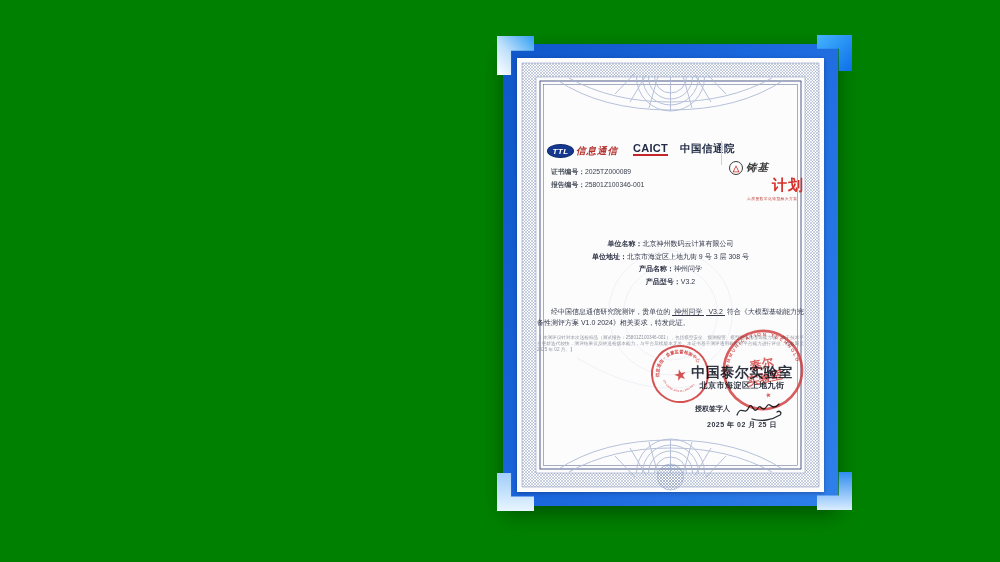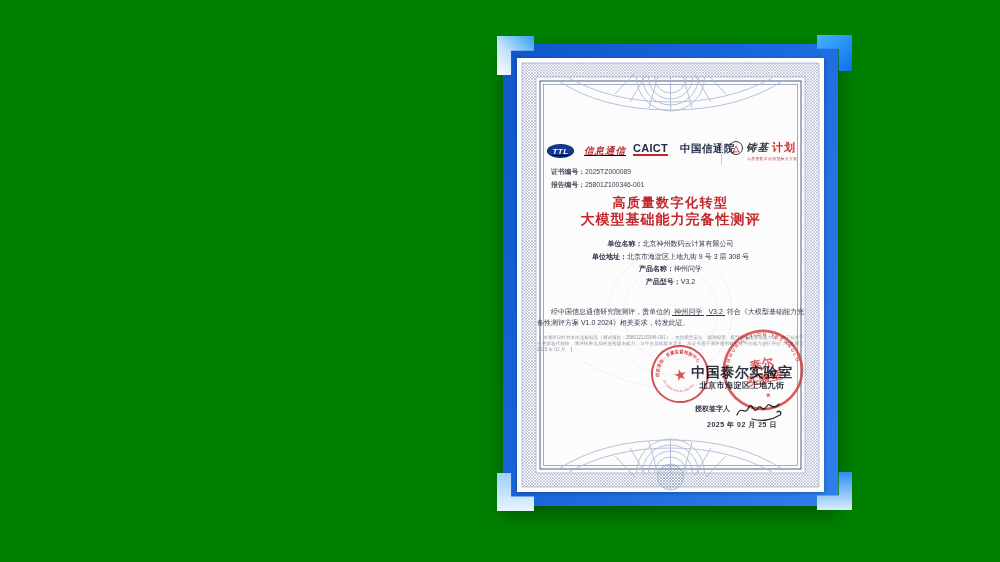--- a/index.html
+++ b/index.html
@@ -26,38 +26,38 @@
     background:linear-gradient(to bottom,#2f8df0,#d9ecff); }
 
   
   .paper { position:absolute; left:14px; top:14px; width:307px; height:434px;
            background:#fcfcfd; box-shadow:0 1px 4px rgba(0,0,30,.3); overflow:hidden; }
   .guilloche { position:absolute; left:0; top:0; z-index:1; }
   .content { position:absolute; left:0; top:0; width:100%; height:100%; z-index:4; }
 
   
   .logo-row { position:absolute; left:0; top:80px; width:100%; height:32px; }
-  .logo-tel { position:absolute; left:30px; top:6px; display:flex; align-items:center; gap:10px;text-decoration:underline; }
+  .logo-tel { position:absolute; left:30px; top:6px; display:flex; align-items:center; gap:2px; }
   .tel-ellipse { width:27px; height:14px; border-radius:50%; background:#16388e; color:#fff;
                  font-size:8px; font-weight:bold; font-style:italic; display:flex;
                  align-items:center; justify-content:center; letter-spacing:.5px;
                  border:1px solid #0d2a70; }
   .tel-cn { color:#b5322e; font-weight:bold; font-style:italic; font-size:9.5px; letter-spacing:1px; }
   .logo-caict { position:absolute; left:116px; top:4px; display:flex; align-items:center; gap:12px; }
   .caict-latin { color:#222c46; font-weight:800; font-size:11px; letter-spacing:.3px;
                  border-bottom:2px solid #c3272b; line-height:12px; }
   .caict-cn { color:#222c46; font-weight:800; font-size:10.5px; letter-spacing:.5px; }
   .logo-divider { position:absolute; left:204px; top:3px; width:1px; height:24px; background:#c9ced8; }
   .logo-zhuji { position:absolute; left:212px; top:2px; width:86px; }
   .zhuji-top { display:flex; align-items:center; gap:3px; }
   .zhuji-icon { width:14px; height:14px; border:1.4px solid #3a3a3a; border-radius:50%;
                 color:#d5302a; font-size:8.5px; font-weight:bold; display:flex;
                 align-items:center; justify-content:center; }
   .zhuji-dark { color:#3a3a3a; font-weight:800; font-size:10.5px; letter-spacing:1px;font-style:italic; }
-  .zhuji-red  { color:#d5302a; font-weight:800; font-size:11px; letter-spacing:1px; }
+  .zhuji-red  { color:#d5302a; font-weight:800; font-size:15px; letter-spacing:1px;margin-top:36px; }
   .zhuji-tag  { margin-top:1px; margin-left:18px; color:#c3453f; font-size:3.8px; letter-spacing:.4px; }
 
   
   .meta { position:absolute; left:34px; top:107px; font-size:6.8px; color:#3c424e; line-height:13px; }
   .meta b { font-weight:bold; color:#4a505c; }
 
   
   .title1 { position:absolute; left:0; top:136px; width:100%; text-align:center;
             color:#c3272b; font-weight:800; font-size:13px; letter-spacing:1.5px; }
   .title2 { position:absolute; left:0; top:153px; width:100%; text-align:center;
@@ -167,22 +167,20 @@
 
         <div class="meta">
           <div>
             <b>证书编号：</b><span>2025TZ000089</span>
           </div>
           <div>
             <b>报告编号：</b><span>25801Z100346-001</span>
           </div>
         </div>
 
-        <div class="title1">高质量数字化转型</div>
-        <div class="title2">大模型基础能力完备性测评</div>
 
         <div class="fields">
           <div>
             <b>单位名称：</b><span>北京神州数码云计算有限公司</span>
           </div>
           <div>
             <b>单位地址：</b><span>北京市海淀区上地九街 9 号 3 层 308 号</span>
           </div>
           <div>
             <b>产品名称：</b><span>神州问学</span>

